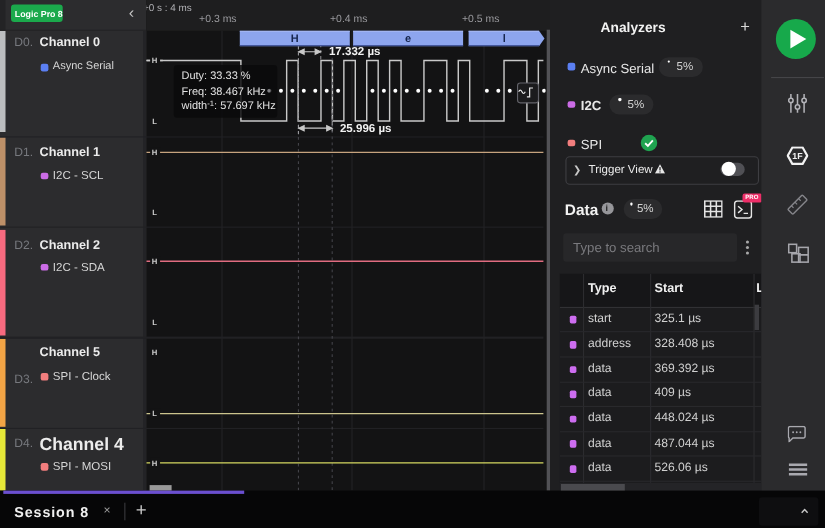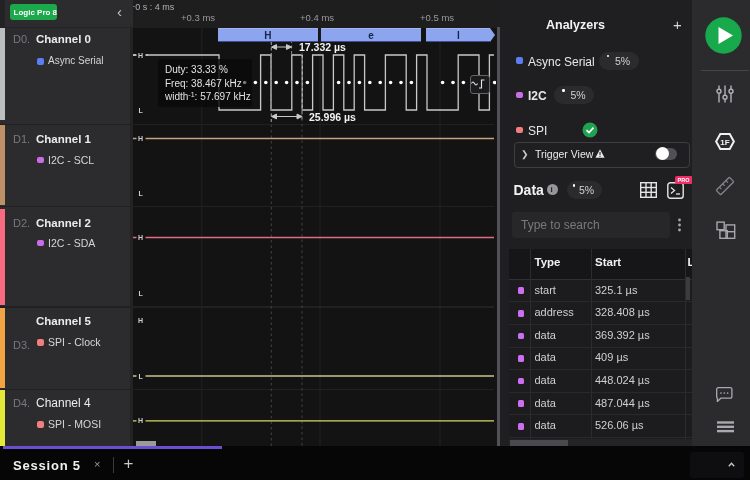--- a/index.html
+++ b/index.html
@@ -43,21 +43,21 @@
 <div class="txt" style="left:36px;top:216.5px;font-size:11.5px;font-weight:bold;color:#ececec;">Channel 2</div>
 <div class="abs" style="left:37px;top:239.5px;width:6.5px;height:6.5px;border-radius:2px;background:#cb6ce6;"></div>
 <div class="txt" style="left:48px;top:236.5px;font-size:10.5px;color:#d6d6d6;">I2C - SDA</div>
 
 <div class="txt" style="left:13px;top:315px;font-size:11px;color:#77797e;margin-top:24px;">D3.</div>
 <div class="txt" style="left:36px;top:314.5px;font-size:11.5px;font-weight:bold;color:#ececec;">Channel 5</div>
 <div class="abs" style="left:37px;top:339px;width:6.5px;height:6.5px;border-radius:2px;background:#f27e7e;"></div>
 <div class="txt" style="left:48px;top:336px;font-size:10.5px;color:#d6d6d6;">SPI - Clock</div>
 
 <div class="txt" style="left:13px;top:396.5px;font-size:11px;color:#77797e;">D4.</div>
-<div class="txt" style="left:36px;top:396px;font-size:12px;font-weight:normal;color:#ececec;">Channel 4</div>
+<div class="txt" style="left:36px;top:396px;font-size:16px;font-weight:bold;color:#ececec;">Channel 4</div>
 <div class="abs" style="left:37px;top:421px;width:6.5px;height:6.5px;border-radius:2px;background:#f27e7e;"></div>
 <div class="txt" style="left:48px;top:418px;font-size:10.5px;color:#d6d6d6;">SPI - MOSI</div>
 
 <div class="abs" style="left:133px;top:0;width:367px;height:27.5px;background:#1e1e1f;"></div>
 <div class="abs" style="left:133px;top:0;width:90px;height:14px;overflow:hidden;">
       <div class="txt" style="left:-3px;top:2px;font-size:9px;font-weight:normal;color:#b2b2b6;text-align:right;">+0 s : 4 ms</div>
     </div>
 <div class="txt" style="left:181px;top:12px;font-size:9.5px;color:#9a9a9e;">+0.3 ms</div>
 <div class="txt" style="left:300px;top:12px;font-size:9.5px;color:#9a9a9e;">+0.4 ms</div>
 <div class="txt" style="left:420px;top:12px;font-size:9.5px;color:#9a9a9e;">+0.5 ms</div>
@@ -350,21 +350,21 @@
 <svg class="abs" style="left:716.7px;top:421px;" width="17" height="12" viewBox="0 0 17 12">
   <g stroke="#a9a9af" stroke-width="2.4">
     <line x1="0" y1="1.5" x2="17" y2="1.5"></line>
         <line x1="0" y1="5.8" x2="17" y2="5.8"></line>
         <line x1="0" y1="10.1" x2="17" y2="10.1"></line>
   </g>
 </svg>
 
 <div class="abs" style="left:0;top:446px;width:750px;height:34px;background:#060607;"></div>
 <div class="abs" style="left:3px;top:446px;width:219px;height:2.5px;background:#6b4fd0;"></div>
-<div class="txt" style="left:13px;top:458px;font-size:13px;font-weight:bold;letter-spacing:0.8px;color:#f0f0f0;">Session 5</div>
+<div class="txt" style="left:13px;top:458px;font-size:13px;font-weight:bold;letter-spacing:0.8px;color:#f0f0f0;">Session 8</div>
 <div class="txt" style="left:94px;top:458px;font-size:11px;color:#9a9a9a;">×</div>
 <div class="abs" style="left:113px;top:457px;width:1px;height:16px;background:#3a3a3d;"></div>
 <div class="txt" style="left:123.5px;top:454px;font-size:17px;font-weight:300;color:#c8c8c8;">+</div>
 <div class="abs" style="left:690px;top:452px;width:54px;height:26px;background:#0e0e10;border-radius:3px;"></div>
 <div class="txt" style="left:697px;top:458px;font-size:11.5px;color:#f0f0f0;margin-top:40px;">70 µs</div>
 <svg class="abs" style="left:727.5px;top:462px;" width="7" height="5" viewBox="0 0 7 5">
       <path d="M0.8,4.2 L3.5,1.2 L6.2,4.2" stroke="#c8c8c8" stroke-width="1.3" fill="none"></path>
     </svg>
 
 </div>

